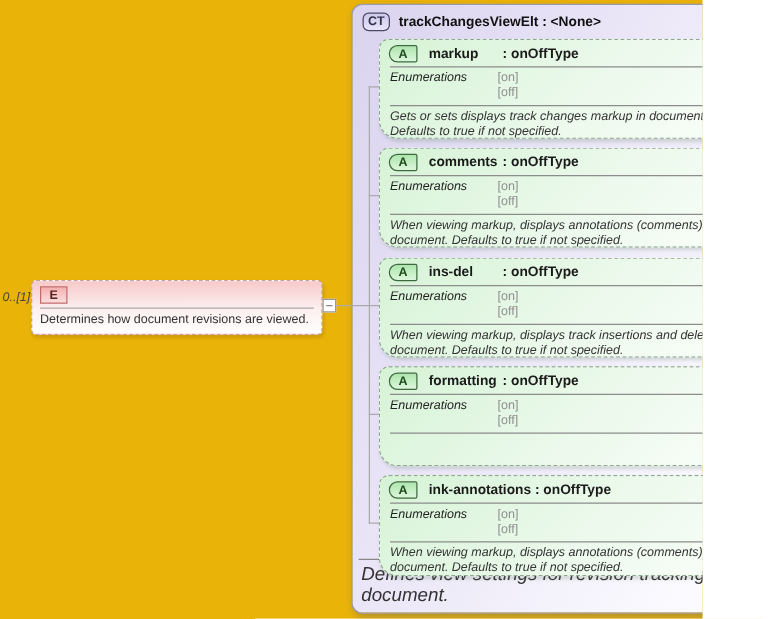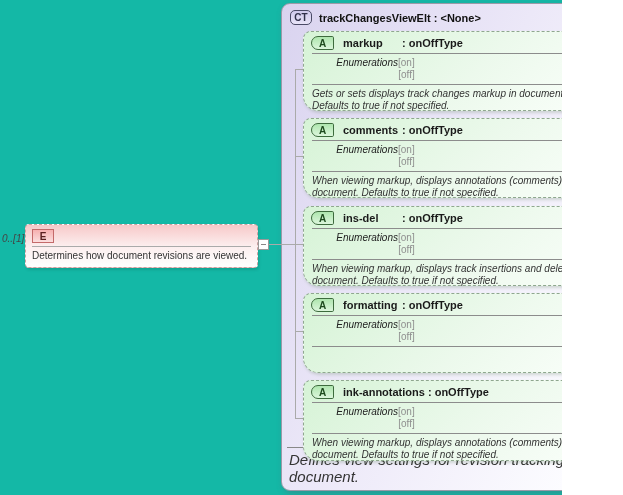--- a/index.html
+++ b/index.html
@@ -1,18 +1,18 @@
 <!DOCTYPE html>
 <html><head>
 <meta charset="utf-8">
 <style>
   * { margin:0; padding:0; box-sizing:border-box; }
   html,body { background:#fff; }
   body { font-family:"Liberation Sans", sans-serif; }
-  .stage { position:relative; width:562px; height:495px; background:#14b8a6; overflow:hidden; }
+  .stage { position:relative; width:562px; height:495px; background:#eab308; overflow:hidden; }
 
   
   .multiplicity { position:absolute; left:2px; top:233px; font-size:10px; font-style:italic; color:#444; }
   .element-box {
     position:absolute; left:25px; top:224px; width:233px; height:44px;
     border:1px dashed #c9a0a0; border-radius:4px;
     background:linear-gradient(to bottom, #f7c9c9 0%, #fceeee 50%, #ffffff 100%);
     box-shadow:1px 2px 3px rgba(0,0,0,0.12);
   }
   .element-header { display:flex; align-items:center; padding:4px 6px 2px 6px; }
@@ -64,21 +64,21 @@
   .attr-title { display:flex; align-items:center; padding:4px 8px 2px 7px; white-space:nowrap; }
   .badge-a {
     display:inline-block; width:23px; height:14px; line-height:13px; text-align:center;
     font-size:10px; font-weight:bold; color:#1e4a1e;
     background:linear-gradient(#aee6ae,#dcf6dc); border:1px solid #3d6b3d;
     border-radius:8px 2px 2px 8px; margin-right:9px;
   }
   .attr-name { font-size:11px; font-weight:bold; color:#1a1a1a; display:inline-block; min-width:56px; }
   .attr-sep, .attr-type { font-size:11px; font-weight:bold; color:#1a1a1a; white-space:pre; }
   .attr-rule { border-top:1px solid #8c8c8c; margin:1px 8px 0 8px; }
-  .enum-row { display:flex; padding:3px 8px 2px 8px;text-align:right; }
+  .enum-row { display:flex; padding:3px 8px 2px 8px; }
   .enum-label { font-size:10px; font-style:italic; color:#222; width:86px; flex:0 0 86px; }
   .enum-values { font-size:10px; color:#8f8f8f; line-height:12px; }
   .attr-desc { padding:3px 8px 0 8px; font-size:10px; font-style:italic; color:#333; line-height:12px; }
 
   .t-markup { top:31px; }
   .t-comments { top:118px; }
   .t-insdel { top:206px; }
   .t-formatting { top:293px; }
   .t-inkannot { top:380px; height:81px; }
 </style>

